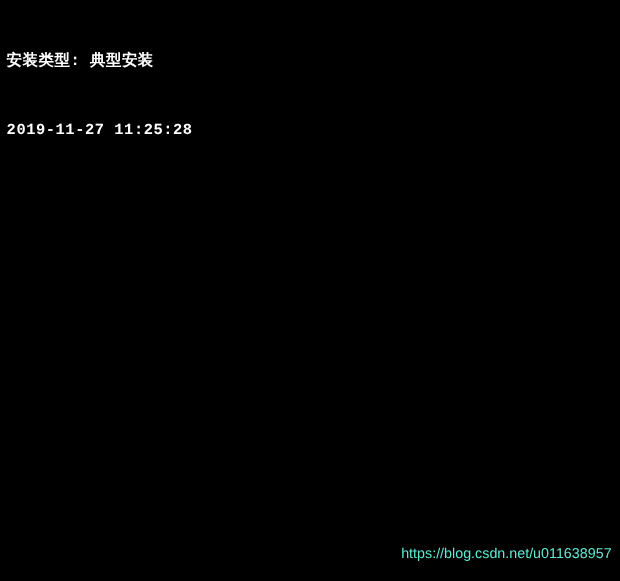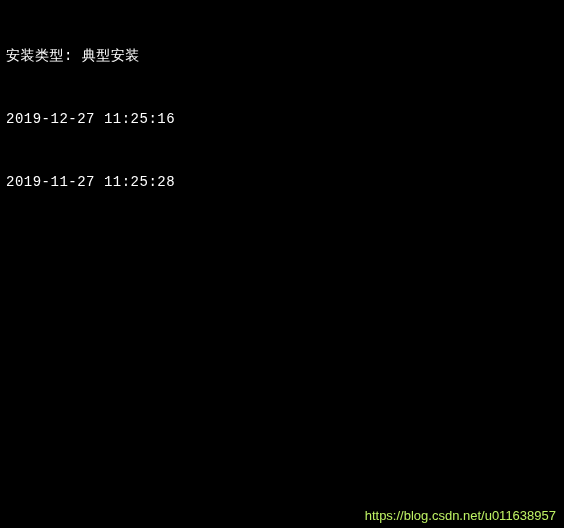--- a/index.html
+++ b/index.html
@@ -18,37 +18,37 @@
       position: relative;
       overflow: hidden;
     }
     .terminal {
       padding: 4px 6px;
       white-space: pre;
       letter-spacing: 0.5px;
     }
     .line {
       display: block;
+      font-weight: bold;
     }
     .watermark {
       position: absolute;
-      bottom: 3px;
+      bottom: 16px;
       right: 8px;
-      color: #bef264;
+      color: #5eead4;
       font-size: 13px;
       font-family: Arial, sans-serif;
       letter-spacing: 0;
     }
   </style>
 </head>
 <body>
 
 <div class="terminal">
   <span class="line">安装类型: 典型安装</span>
-  <span class="line">2019-12-27 11:25:16</span>
   <span class="line">2019-11-27 11:25:28</span>
   
   
   
   
   
   
   
   
   

